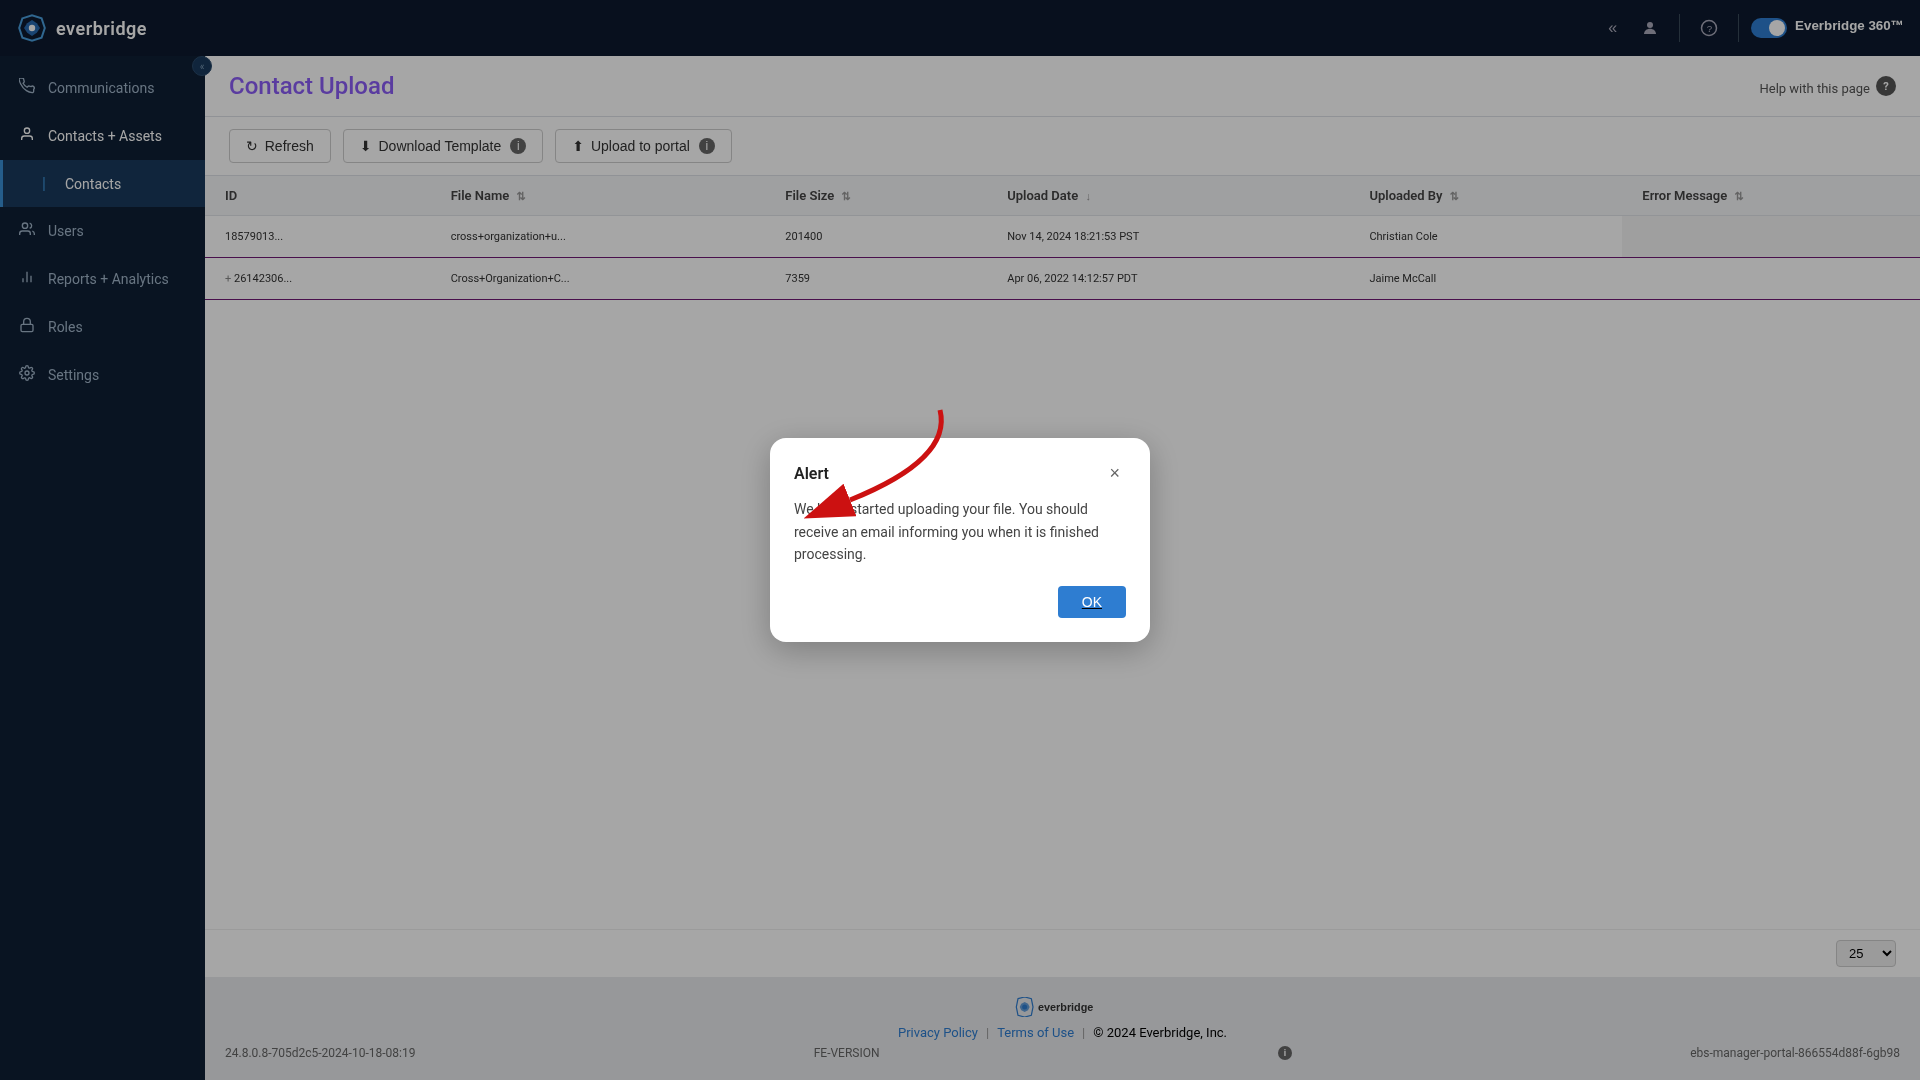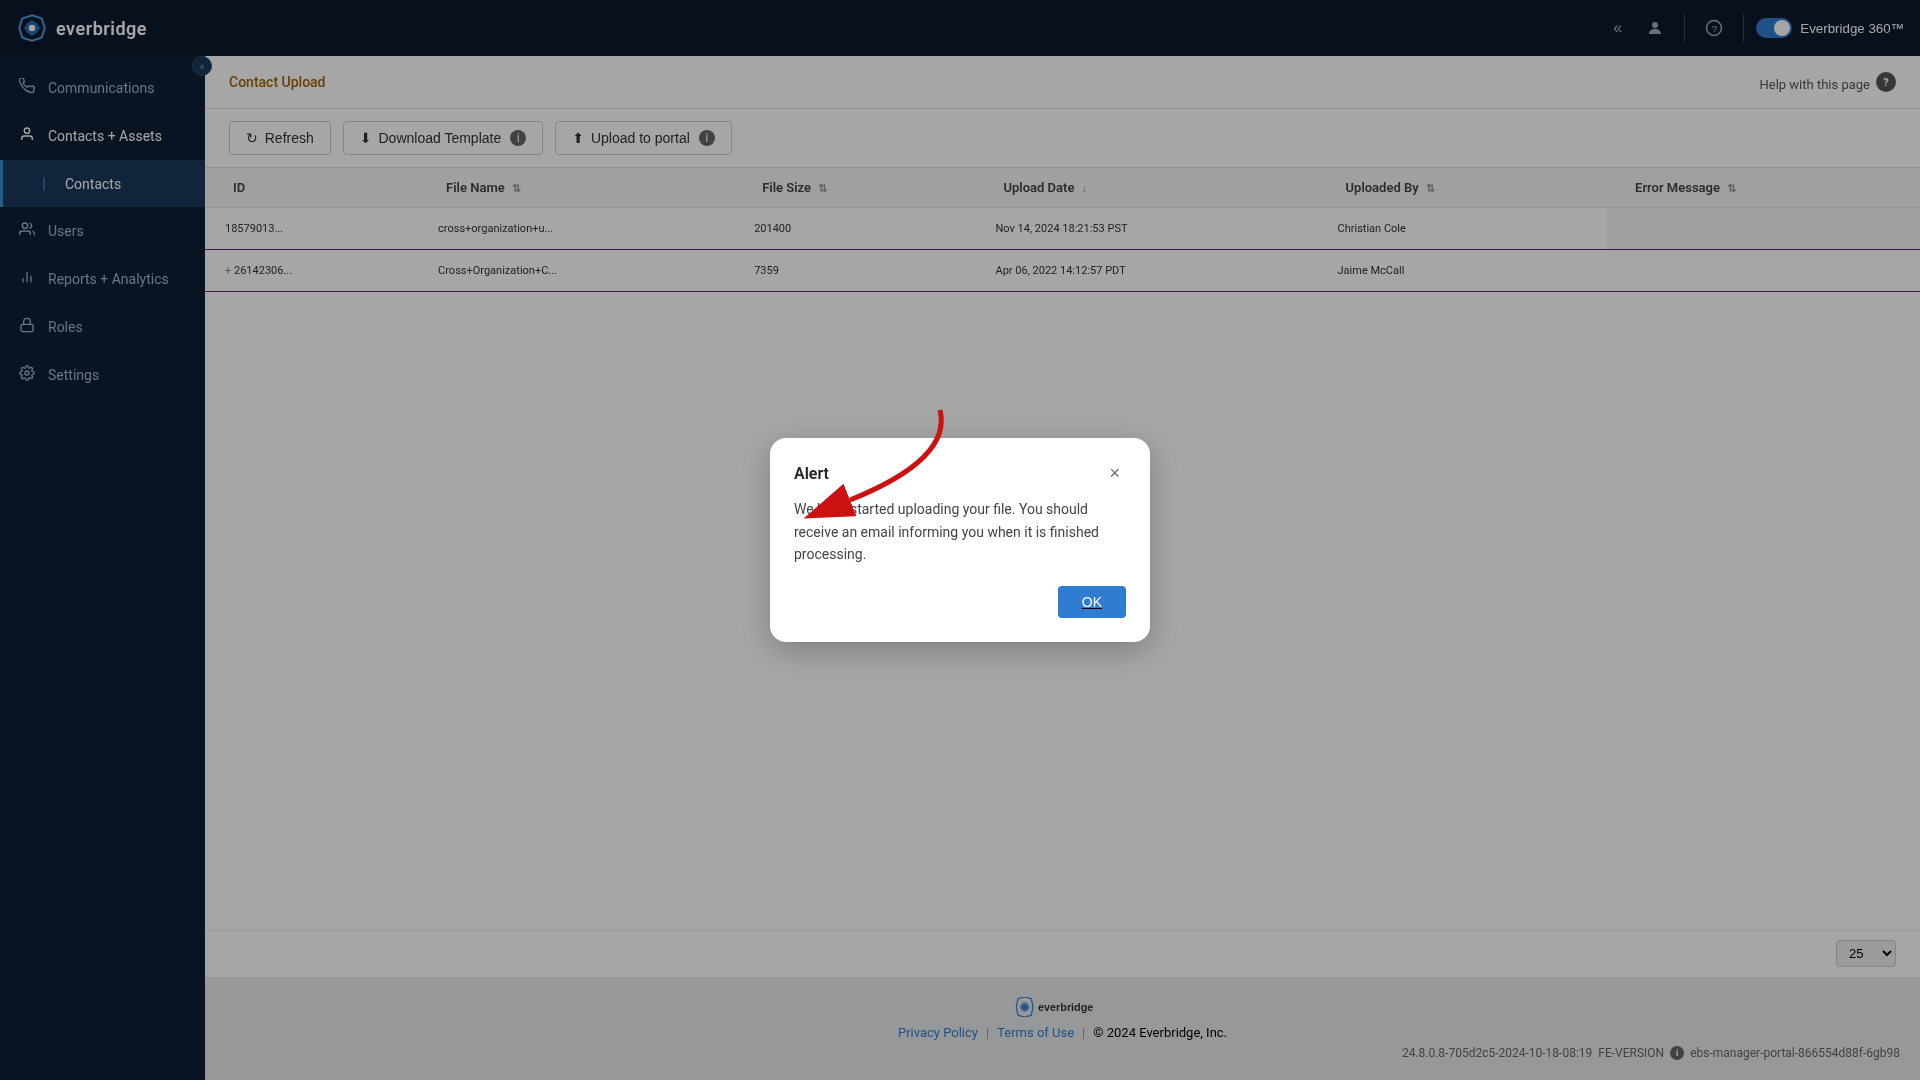--- a/index.html
+++ b/index.html
@@ -26,22 +26,22 @@
       border: none;
       color: #aab;
       cursor: pointer;
       padding: 8px;
       border-radius: 4px;
       font-size: 16px;
       display: flex; align-items: center;
     }
     .nav-divider { width: 1px; height: 28px; background: #3a4a5a; margin: 0 4px; }
     .everbridge-360-toggle {
-      display: flex; align-items: center; gap: 8px;
-      background: none; border: none; color: white; cursor: pointer;
+      display: flex; align-items: flex-start; gap: 8px;
+      background: none; border: none; color: white; cursor: pointer; font-weight: bold;
     }
     .toggle-switch {
       width: 36px; height: 20px; background: #2e7dd1; border-radius: 10px;
       position: relative; display: inline-block;
     }
     .toggle-switch::after {
       content: ''; position: absolute; right: 2px; top: 2px;
       width: 16px; height: 16px; background: white; border-radius: 50%;
     }
 
@@ -105,21 +105,21 @@
     
     .page-header {
       background: white;
       padding: 16px 24px;
       display: flex;
       align-items: center;
       justify-content: space-between;
       border-bottom: 1px solid #dde1e7;
       flex-shrink: 0;
     }
-    .page-title { font-size: 14px; font-weight: 500; color: #a16207; }
+    .page-title { font-size: 24px; font-weight: 500; color: #8b5cf6; }
     .help-link { display: flex; align-items: flex-end; gap: 6px; color: #555; font-size: 13px; cursor: pointer; text-decoration: none; }
     .help-circle {
       width: 20px; height: 20px; border-radius: 50%;
       background: #555; color: white;
       display: flex; align-items: center; justify-content: center;
       font-size: 11px; font-weight: bold;
     }
 
     
     .toolbar {
@@ -150,21 +150,21 @@
       margin: 0;
       flex: 1;
       overflow-y: auto;
     }
     table {
       width: 100%;
       border-collapse: collapse;
     }
     thead { background: #f5f6f8; }
     th {
-      padding: 12px 28px;
+      padding: 12px 20px;
       text-align: left;
       font-size: 13px;
       font-weight: 600;
       color: #444;
       border-bottom: 1px solid #e0e3e8;
       white-space: nowrap;
     }
     th .sort-icon { margin-left: 4px; color: #999; font-size: 11px; }
     td {
       padding: 14px 20px;
@@ -197,21 +197,21 @@
     .footer {
       background: #e8eaed;
       text-align: center;
       padding: 20px;
       flex-shrink: 0;
     }
     .footer-logo { margin-bottom: 8px; display: flex; align-items: center; justify-content: center; gap: 4px; }
     .footer-links { display: flex; align-items: center; justify-content: center; gap: 8px; margin-bottom: 6px; font-size: 13px; }
     .footer-links a { color: #2e7dd1; text-decoration: none; }
     .footer-links .divider { color: #999; }
-    .footer-version { font-size: 12px; color: #666; display: flex; align-items: center; justify-content: flex-end; gap: 6px; }
+    .footer-version { font-size: 12px; color: #666; display: flex; align-items: center; justify-content: space-between; gap: 14px; }
     .info-icon {
       width: 14px; height: 14px; border-radius: 50%;
       background: #666; color: white;
       display: inline-flex; align-items: center; justify-content: center;
       font-size: 9px; font-weight: bold; cursor: pointer;
     }
 
     
     .overlay {
       position: fixed;

